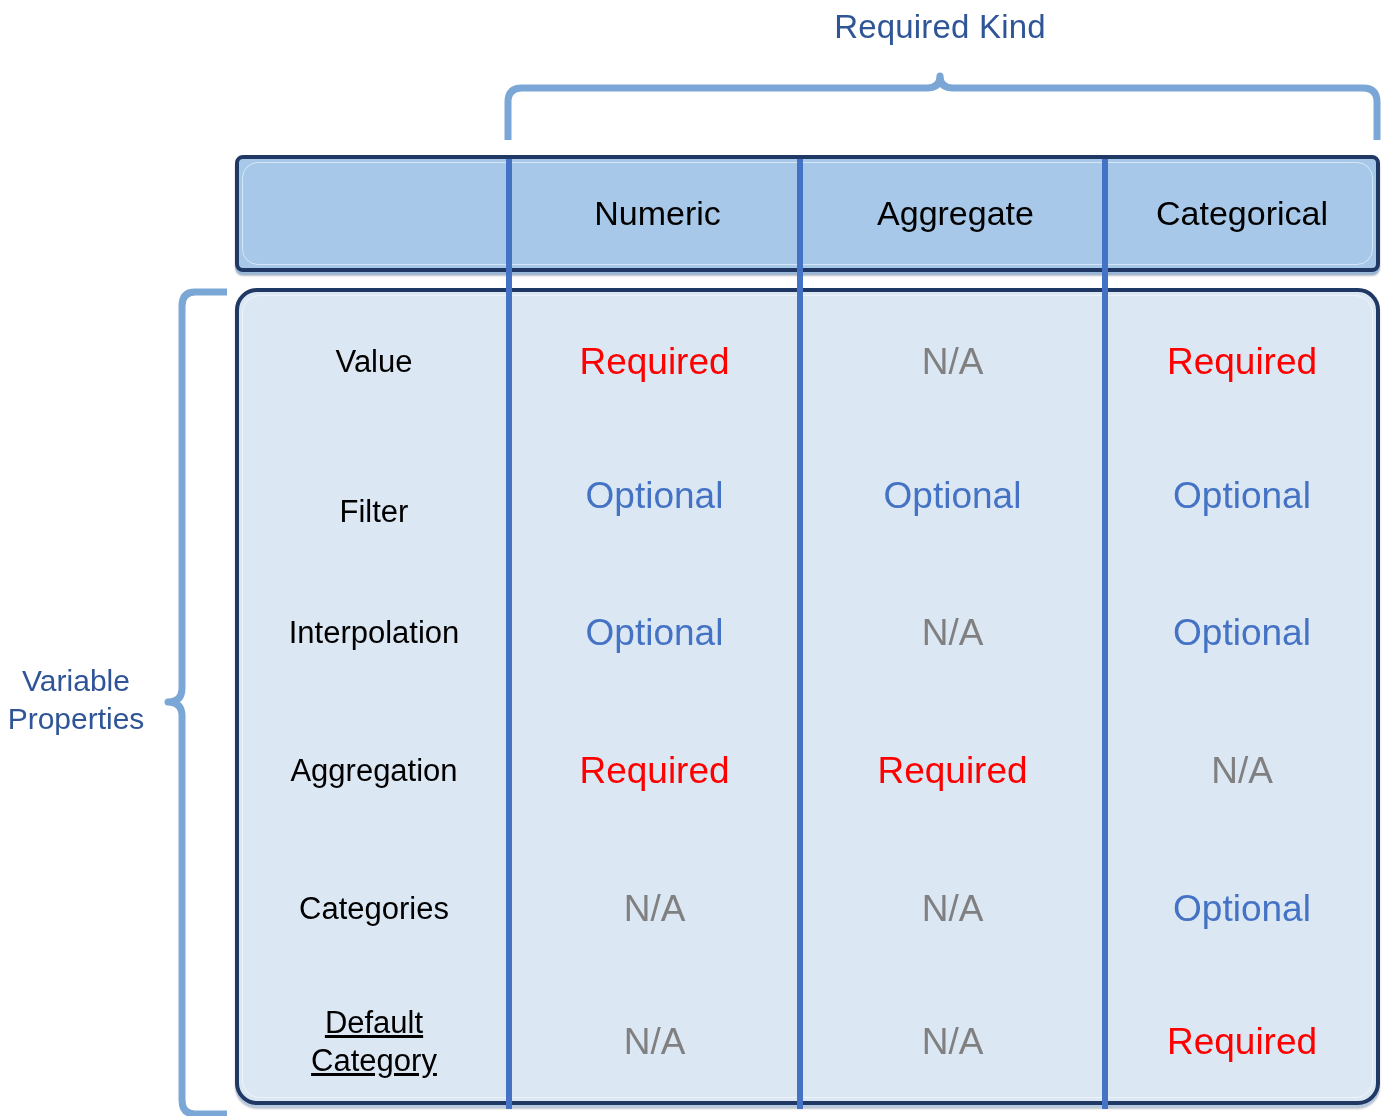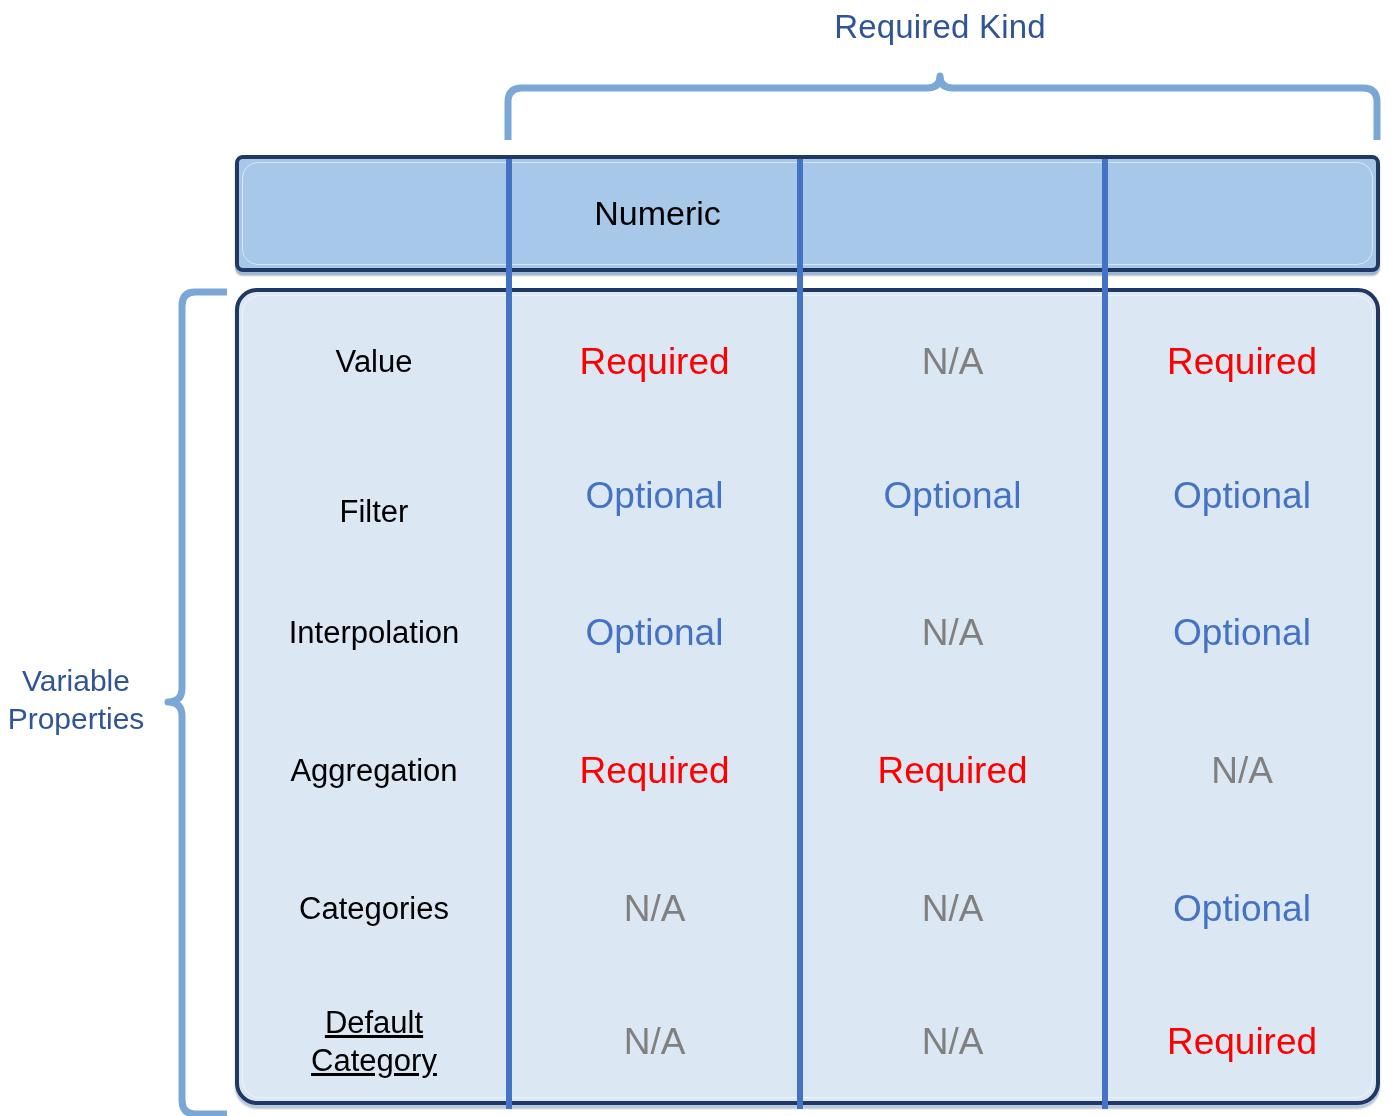--- a/index.html
+++ b/index.html
@@ -179,20 +179,22 @@
            L 27 400
            Q 27 414 13 414
            Q 27 414 27 428
            L 27 812
            Q 27 826 40 826
            L 72 826" fill="none" stroke="#7BA7D7" stroke-width="7" stroke-linecap="butt" stroke-linejoin="round"></path>
 </svg>
 
 <div id="header-box">
   <div class="header-cell" style="left:273px;width:291px;">Numeric</div>
+  <div class="header-cell" style="left:564px;width:305px;">Aggregate</div>
+  <div class="header-cell" style="left:869px;width:268px;">Categorical</div>
 </div>
 
 <div id="body-box"></div>
 
 <div class="col-rule" style="left:506px;"></div>
 <div class="col-rule" style="left:797px;"></div>
 <div class="col-rule" style="left:1102px;"></div>
 
 <div class="row-label" style="top:307px;">
   <span>Value</span>

